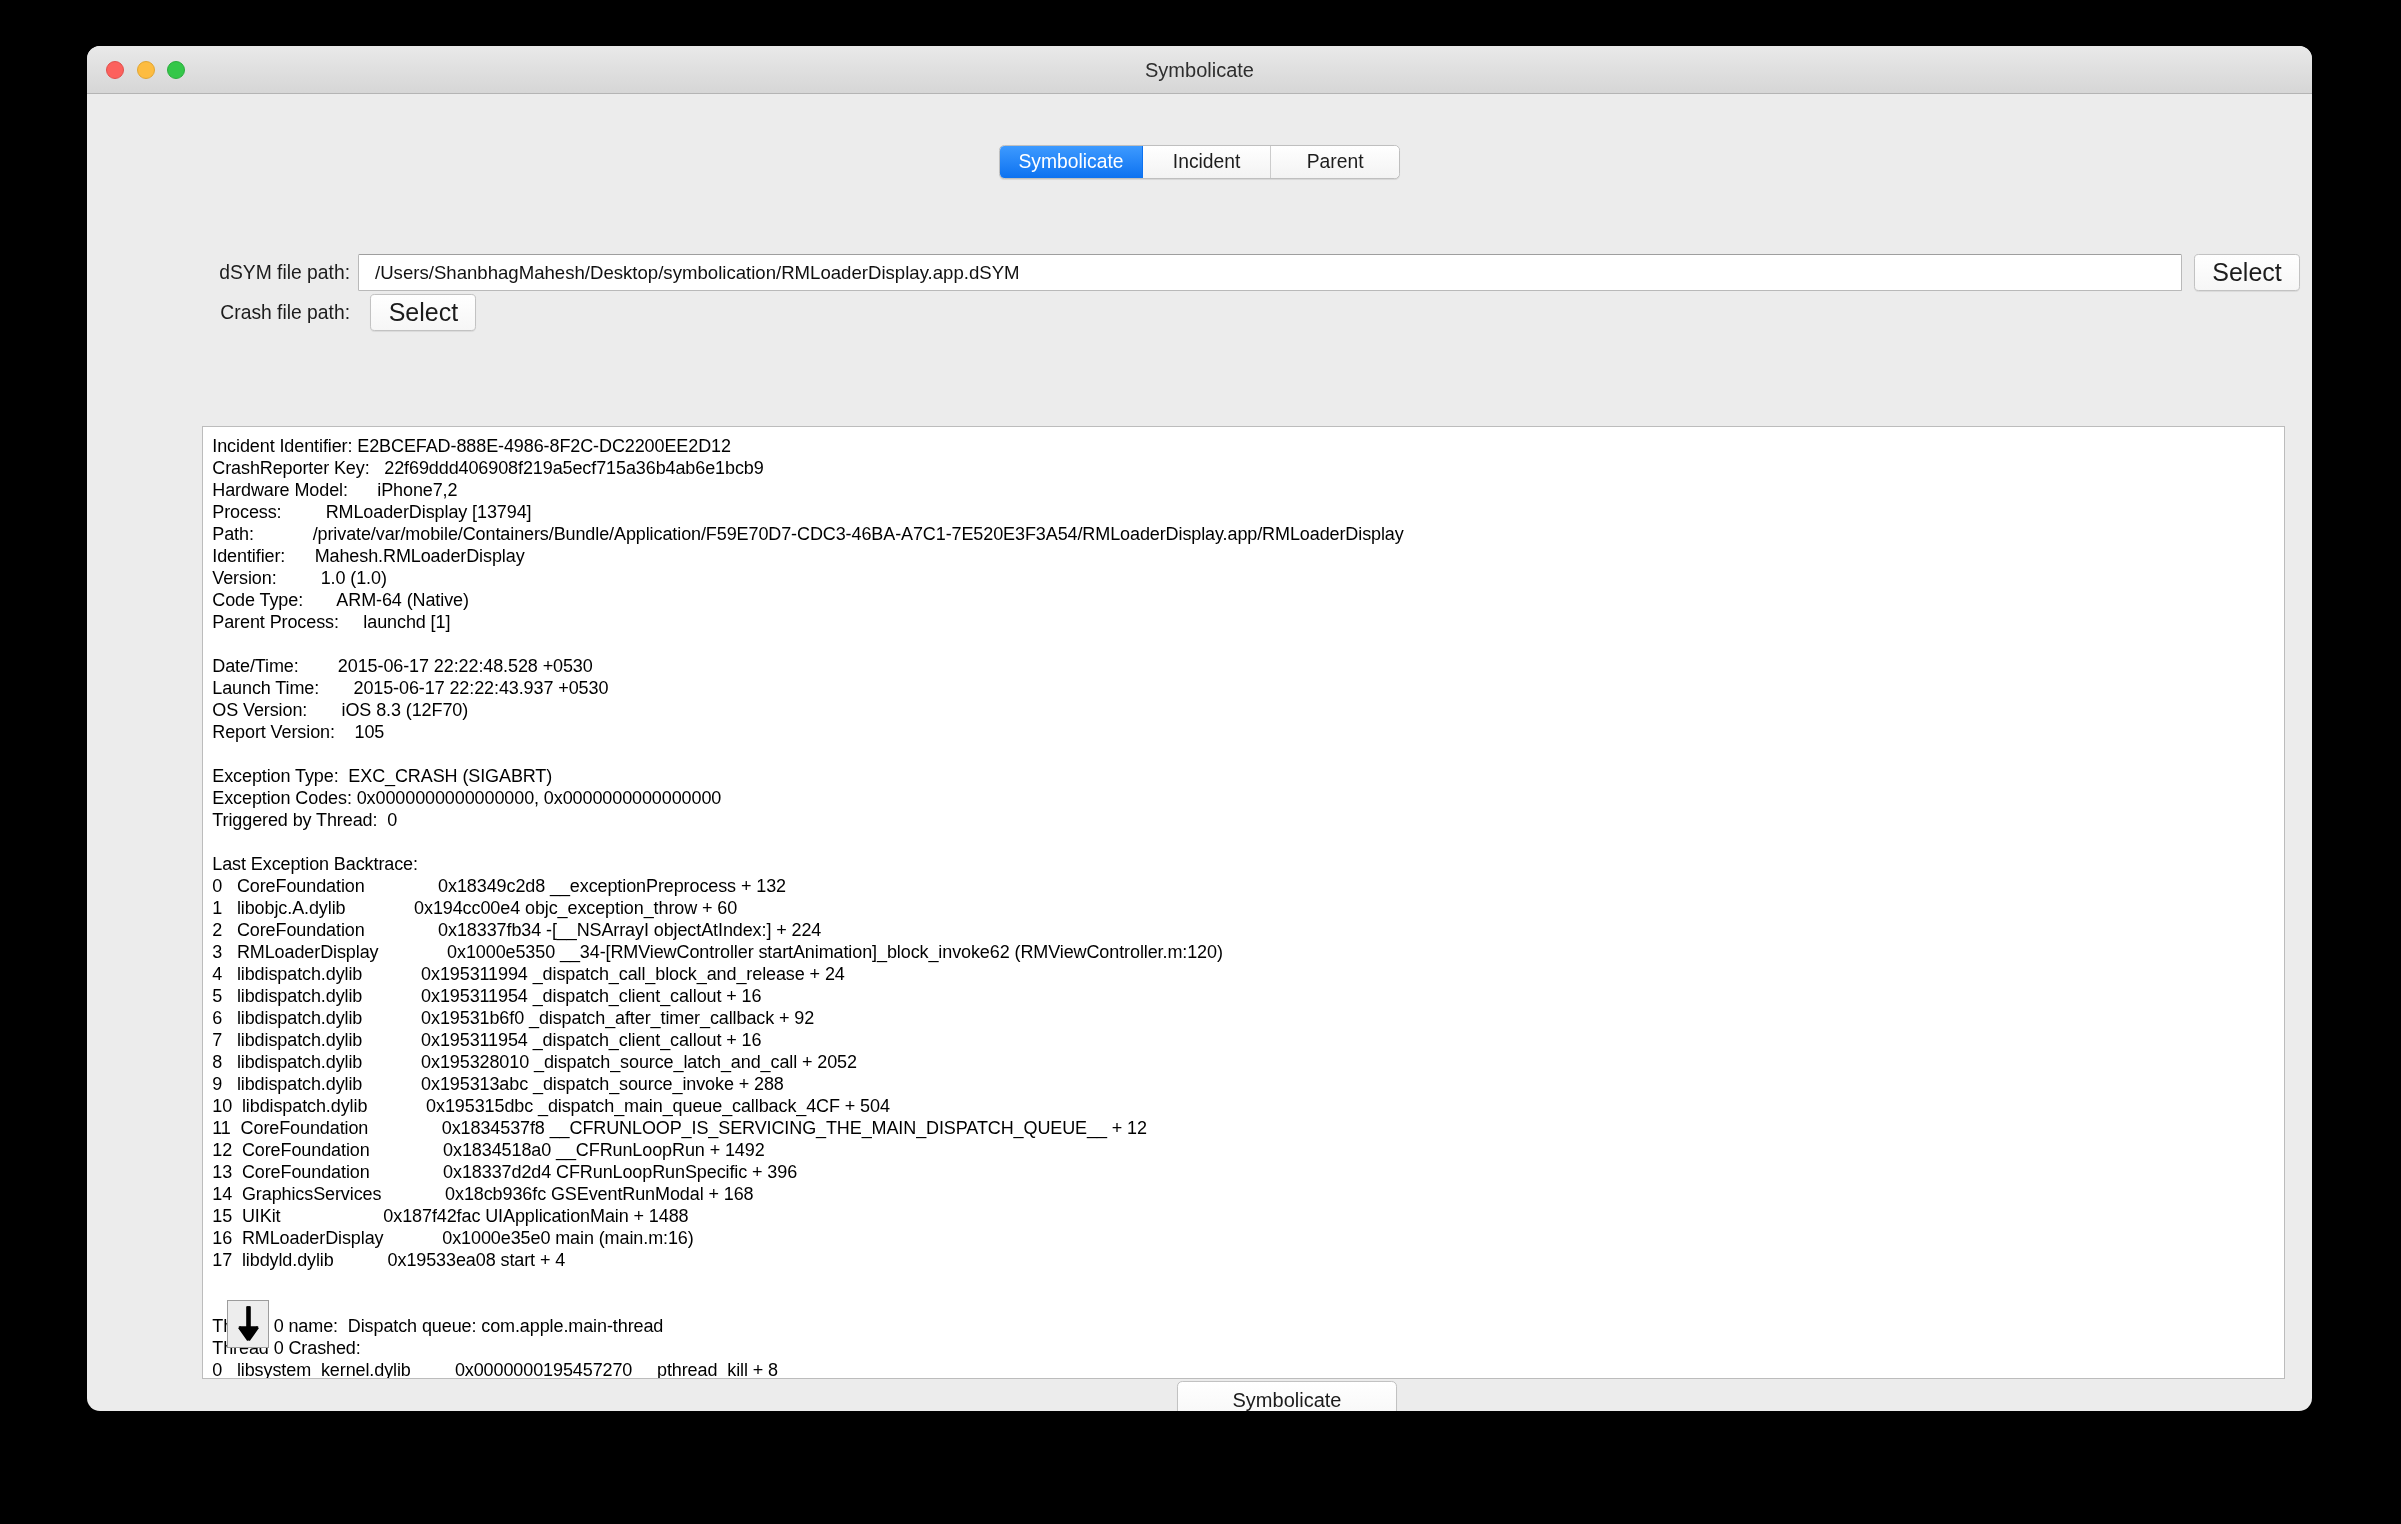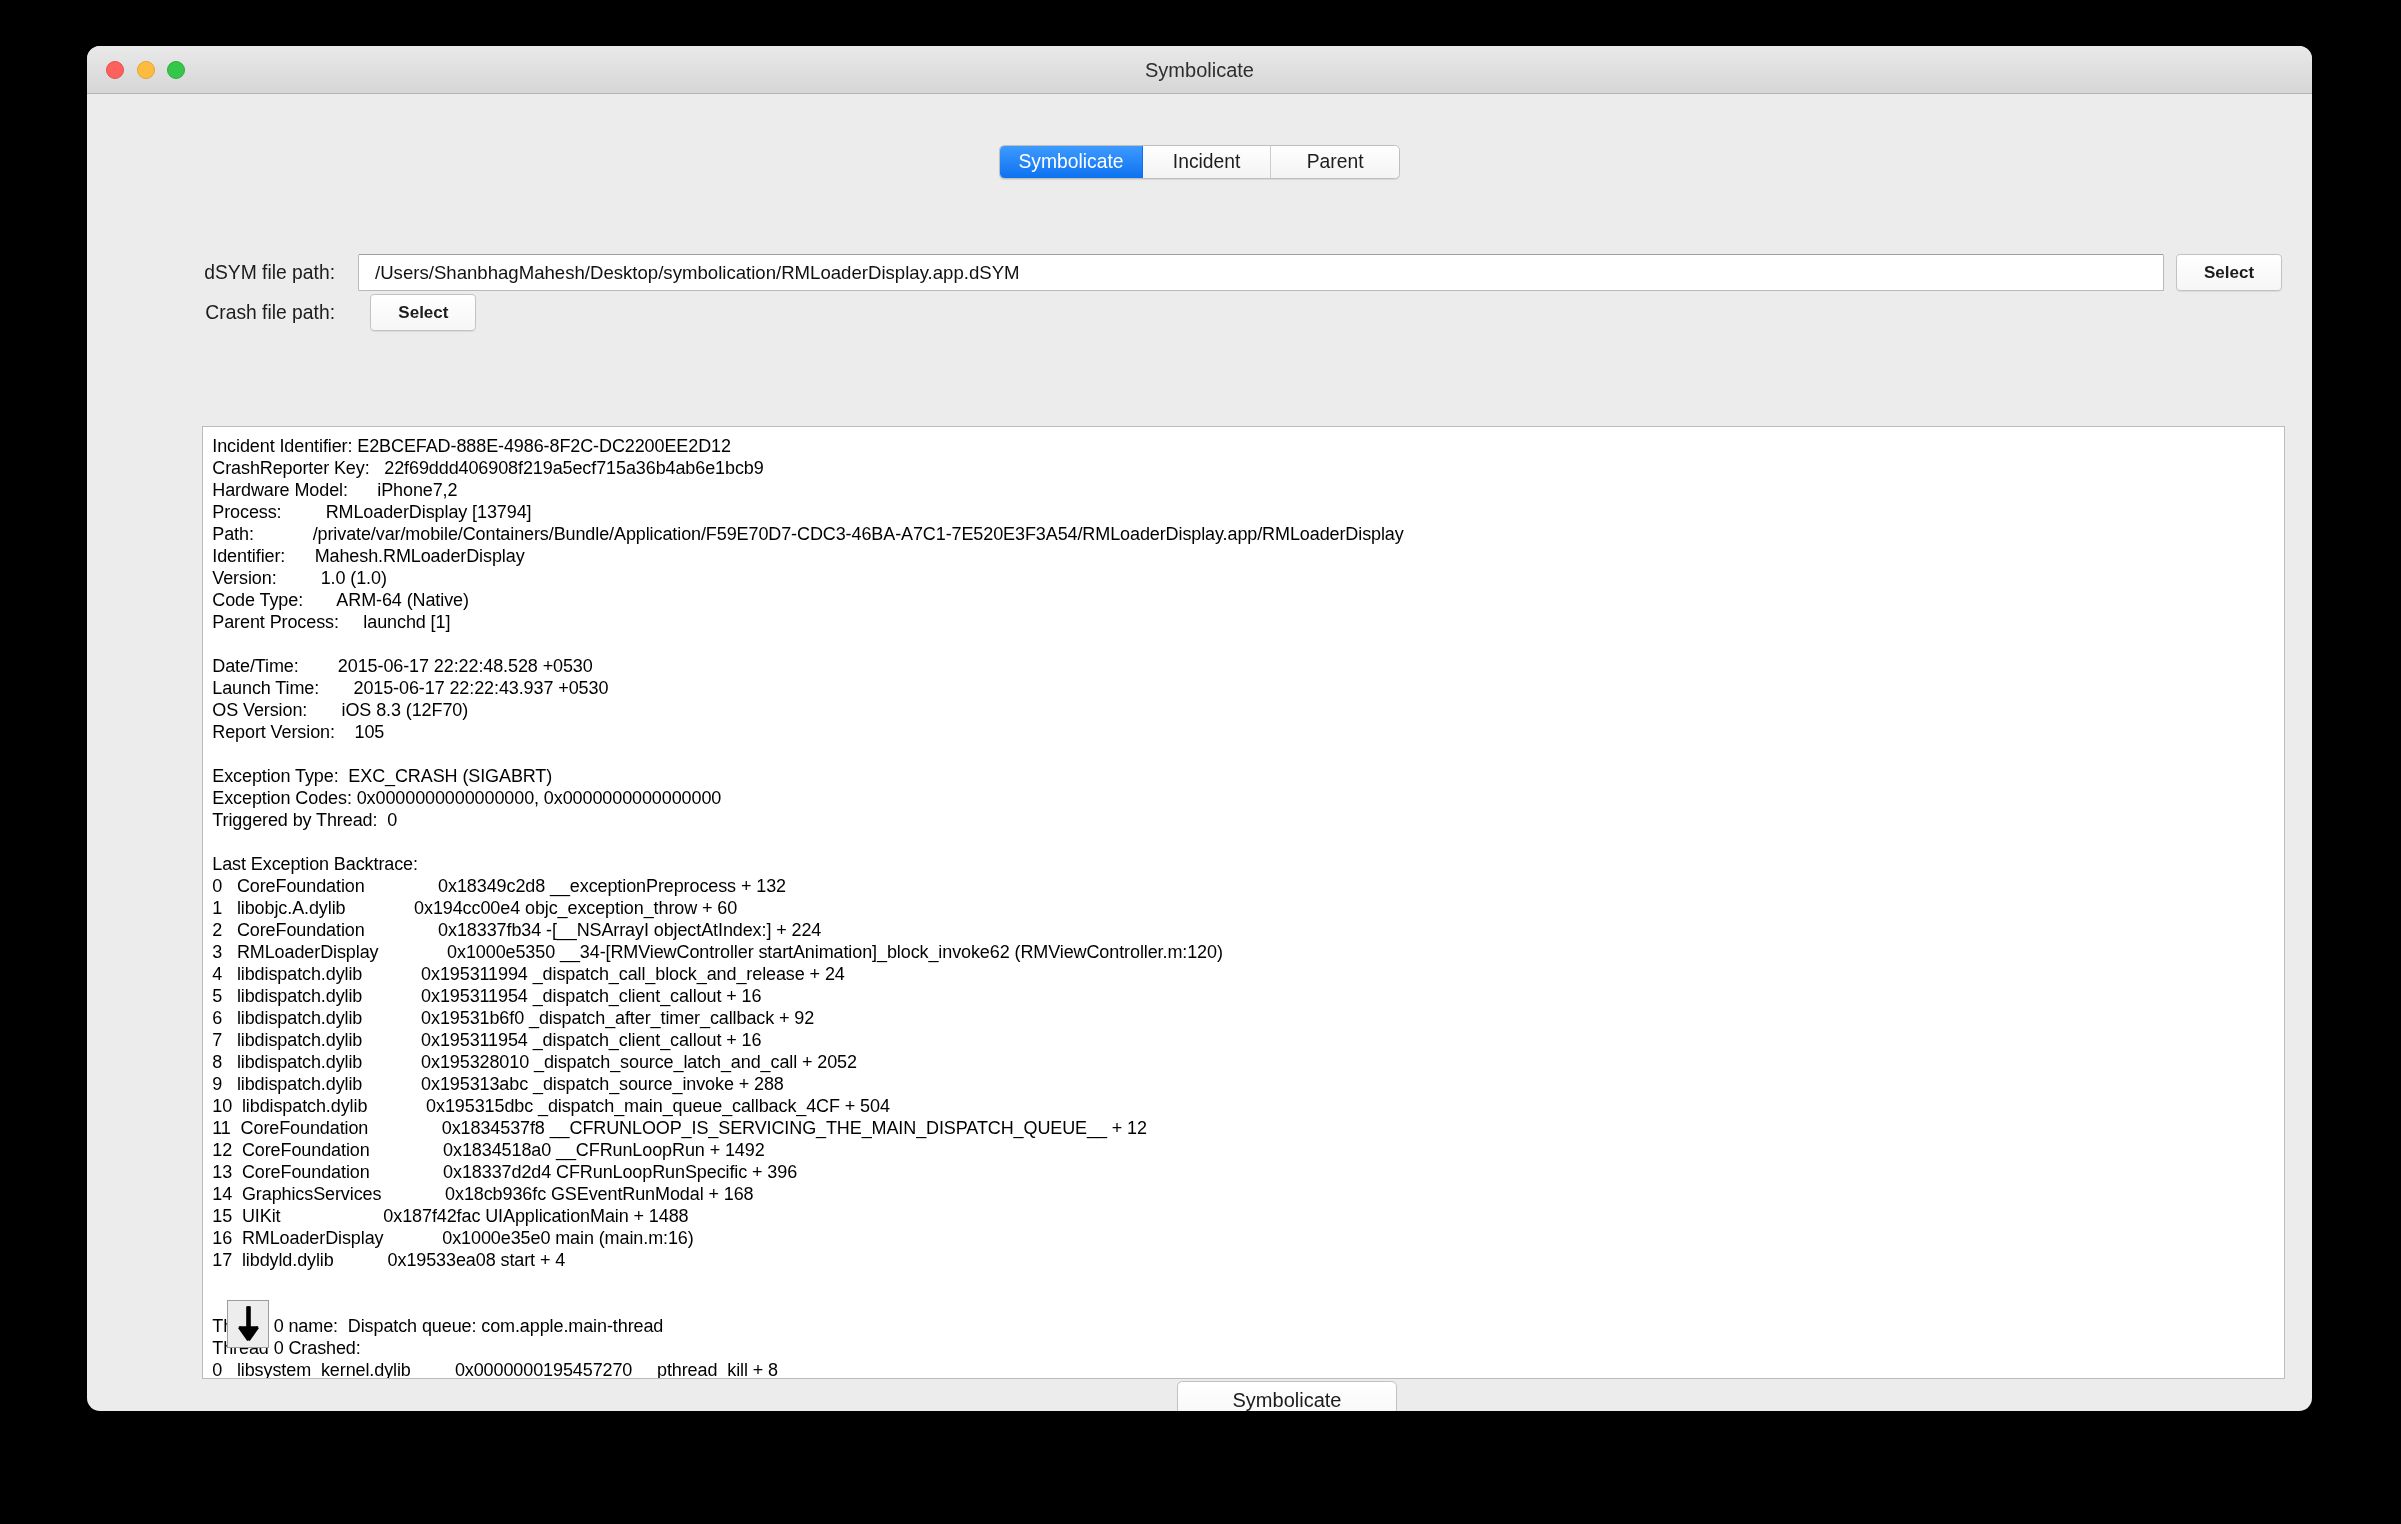--- a/index.html
+++ b/index.html
@@ -95,21 +95,21 @@
     left: 0; right: 0;
     display: flex;
     align-items: center;
   }
   #row-dsym  { top: 205px; height: 43px; }
   #row-crash { top: 245px; height: 43px; }
 
   .path-label {
     width: 271px;
     text-align: right;
-    padding-right: 23px;
+    padding-right: 8px;
     font-size: 19.3px;
     color: #1c1c1c;
     white-space: nowrap;
   }
   .path-input {
     flex: 1;
     height: 37px;
     background: #ffffff;
     border: 0.8px solid #b9b9b9;
     border-top-color: #9e9e9e;
@@ -118,34 +118,33 @@
     color: #111111;
     padding: 0 16px;
     display: flex;
     align-items: center;
     white-space: nowrap;
     overflow: hidden;
     font-family: "Liberation Sans", sans-serif;
   }
   .select-btn {
     margin-left: 12.4px;
-    margin-right: 30px;
+    margin-right: 12px;
     width: 106px;
     height: 37px;
     border: 0.8px solid #c2c2c2;
     border-radius: 4.6px;
     background: linear-gradient(to bottom,#ffffff,#f6f6f6);
     box-shadow: 0 0.8px 0.8px rgba(0,0,0,0.08);
     display: flex;
     align-items: center;
     justify-content: center;
-    font-size: 17px;
+    font-size: 25px;
     color: #1c1c1c;
     cursor: default;
-    font-weight: bold;
   }
 
   
   #log-area {
     position: absolute;
     left: 115px;
     top: 380px;
     width: 2083px;
     height: 953px;
     background: #ffffff;

